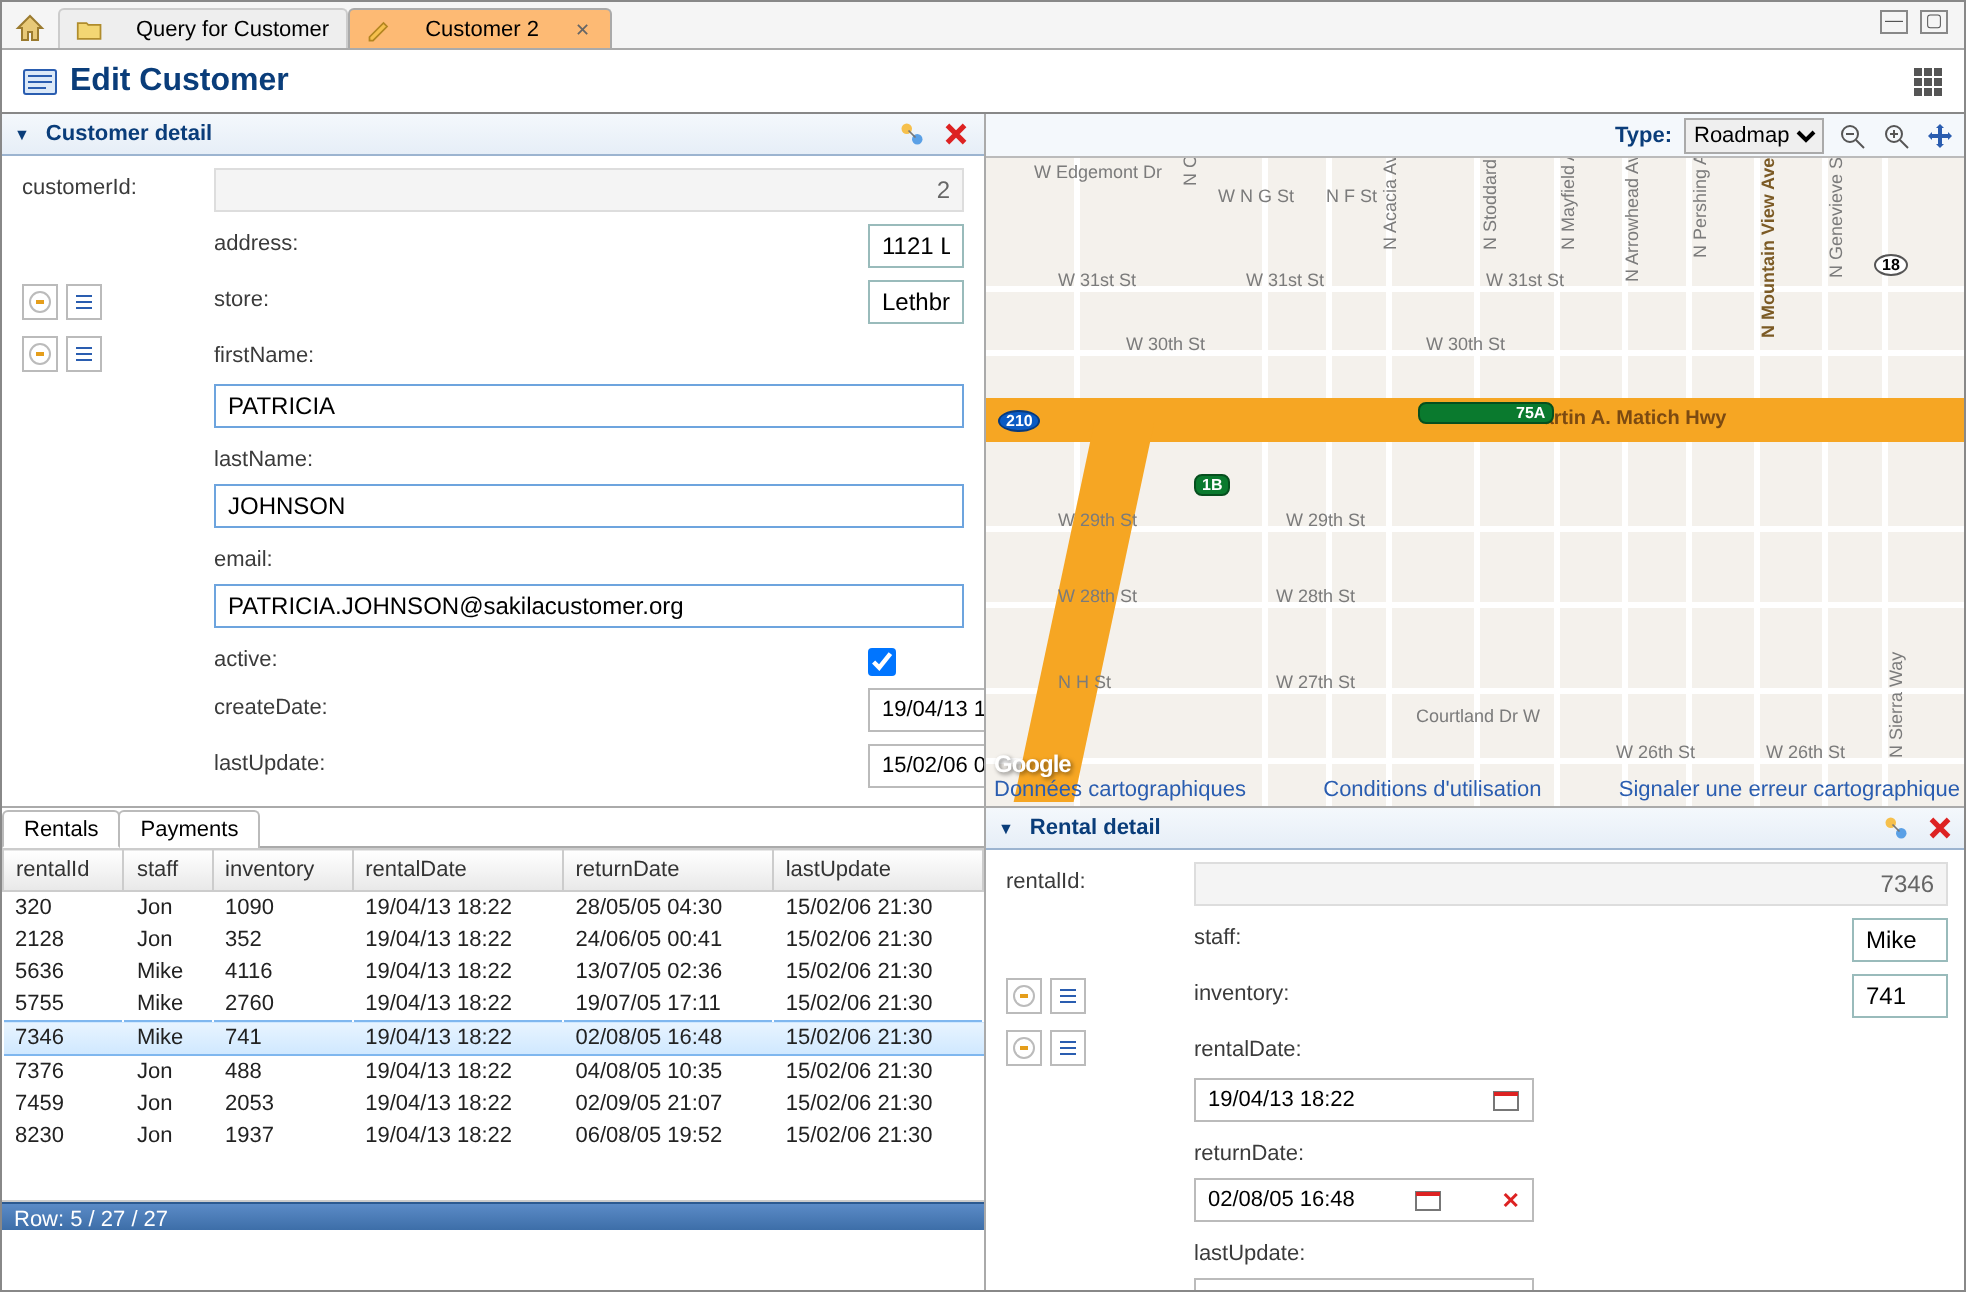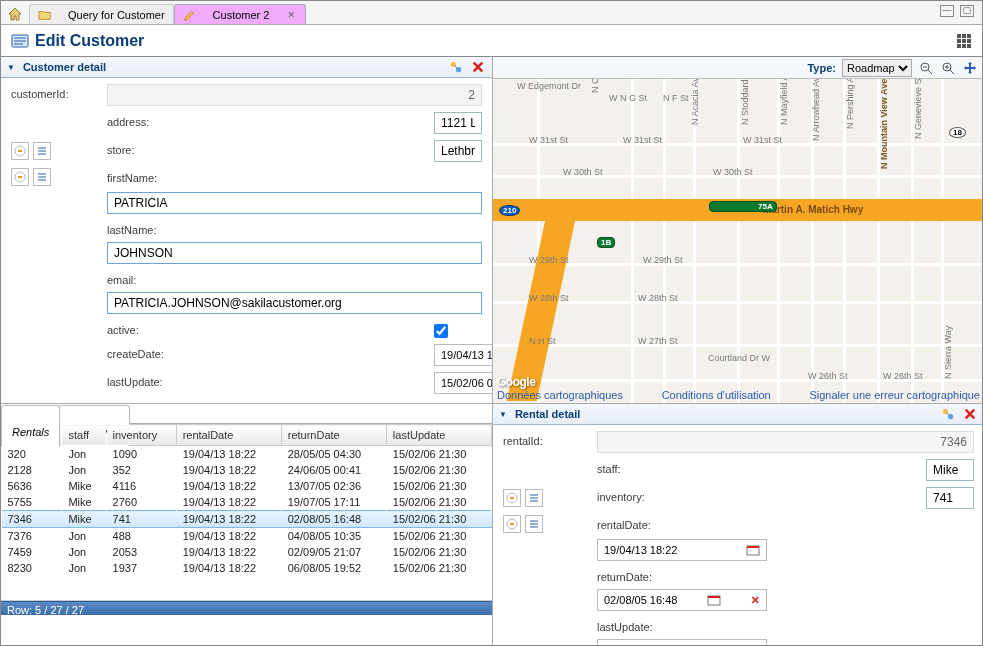--- a/index.html
+++ b/index.html
@@ -2,21 +2,21 @@
 <html><head>
 <meta charset="utf-8">
 <style>
 * { box-sizing: border-box; margin: 0; padding: 0; font-family: "Segoe UI", Tahoma, Arial, sans-serif; font-size: 11px; }
 body { background: #fff; width: 983px; height: 646px; overflow: hidden; border: 1px solid #888; position: relative; }
 
 
 .tabbar { height: 24px; display: flex; align-items: flex-end; background: #f5f5f5; border-bottom: 1px solid #aaa; padding-left: 4px; gap: 0; }
 .tabbar .home-icon { width: 16px; height: 16px; margin: 2px 6px 2px 2px; }
 .tab { display: flex; align-items: center; gap: 16px; padding: 3px 8px; border: 1px solid #ccc; border-bottom: none; border-top-left-radius: 3px; border-top-right-radius: 3px; background: #eee; height: 20px; cursor: pointer; }
-.tab.active { background: #f0abfc; border-color: #aaa; margin-top: 41px; }
+.tab.active { background: #fdba74; border-color: #aaa; margin-top: 41px; }
 .tab .tab-close { font-size: 9px; color: #666; padding: 1px 2px; }
 .tab .ficon { width: 14px; height: 14px; }
 .window-controls { position: absolute; right: 8px; top: 4px; display: flex; gap: 6px; }
 .window-controls span { border: 1px solid #888; width: 14px; height: 12px; font-size: 9px; line-height: 9px; text-align: center; color: #555; cursor: pointer; }
 
 
 .title-row { display: flex; align-items: center; justify-content: space-between; padding: 4px 10px 4px 10px; border-bottom: 1px solid #888; height: 32px; }
 .title-left { display: flex; align-items: center; gap: 6px; }
 .title-text { color: #0a3d7a; font-weight: bold; font-size: 16px; }
 .title-icon { width: 18px; height: 18px; }
@@ -58,21 +58,21 @@
 .map-surface .label { position: absolute; color: #7b7b7b; font-size: 9px; white-space: nowrap; }
 .map-surface .hwylabel { position: absolute; color: #7b4a12; font-size: 10px; font-weight: bold; white-space: nowrap; }
 .map-surface .shield { position: absolute; background: #fff; border: 1px solid #555; border-radius: 50%; padding: 0 3px; font-size: 8px; font-weight: bold; }
 .map-surface .shield.green { background: #0a7a2e; color: #fff; border-color: #064f1e; border-radius: 4px; }
 .map-surface .shield.blue { background: #0b5bc4; color: #fff; border-color: #083a7d; }
 .map-footer { position: absolute; bottom: 2px; left: 4px; right: 4px; display: flex; justify-content: space-between; color: #2a5db0; font-size: 9px; }
 .google-tag { position: absolute; left: 4px; bottom: 14px; font-size: 12px; font-family: Arial; color: #fff; text-shadow: 1px 1px 2px rgba(0,0,0,.5); font-weight: bold; letter-spacing: -.5px; }
 
 
 .subtab-bar { display: flex; height: 20px; border-bottom: 1px solid #aaa; background: #fff; }
-.subtab { padding: 20px 10px; border: 1px solid #bbb; border-bottom: none; border-top-left-radius: 3px; border-top-right-radius: 3px; background: #fff; margin-right: -1px; position: relative; top: 1px; cursor: pointer; font-style: italic; }
+.subtab { padding: 3px 10px; border: 1px solid #bbb; border-bottom: none; border-top-left-radius: 3px; border-top-right-radius: 3px; background: #fff; margin-right: -1px; position: relative; top: 1px; cursor: pointer; }
 .subtab.active { background: #fff; z-index: 2; border-bottom: 1px solid #fff; }
 .tbl-scroll { overflow-y: scroll; height: 177px; border-bottom: 1px solid #ccc; }
 .tbl { width: 100%; border-collapse: collapse; }
 .tbl th { background: linear-gradient(#fff, #e8e8e8); border: 1px solid #ccc; padding: 4px 6px; font-weight: normal; text-align: left; color: #333; position: sticky; top: 0; }
 .tbl td { padding: 2px 6px; border-right: 1px solid transparent; color: #222; white-space: nowrap; }
 .tbl tr.sel td { background: linear-gradient(#e8f4ff, #cfe8ff); border-top: 1px solid #7fb7ef; border-bottom: 1px solid #7fb7ef; }
 .status-bar { height: 14px; background: linear-gradient(#5b8bc7, #3d6ea8); color: #fff; padding: 2px 6px; font-size: 11px; border-top: 1px solid #2c5a91; }
 
 
 .rental-form { padding: 6px 10px; display: grid; grid-template-columns: 90px 1fr 48px; row-gap: 6px; column-gap: 4px; }
@@ -300,21 +300,21 @@
       <span class="label" style="top:46px; left:286px; transform: rotate(-90deg); transform-origin: 0 0;">N Mayfield Ave</span>
       <span class="label" style="top:62px; left:318px; transform: rotate(-90deg); transform-origin: 0 0;">N Arrowhead Ave</span>
       <span class="label" style="top:50px; left:352px; transform: rotate(-90deg); transform-origin: 0 0;">N Pershing Ave</span>
       <span class="label" style="top:90px; left:386px; transform: rotate(-90deg); transform-origin: 0 0; font-weight:bold; color:#7b5a24;">N Mountain View Ave</span>
       <span class="label" style="top:60px; left:420px; transform: rotate(-90deg); transform-origin: 0 0;">N Genevieve St</span>
       <span class="label" style="top:300px; left:450px; transform: rotate(-90deg); transform-origin: 0 0;">N Sierra Way</span>
 
       <span class="shield blue" style="top:126px; left:6px;">210</span>
       <span class="shield green" style="top:122px; left:216px;padding-left:48px;">75A</span>
       <span class="shield green" style="top:158px; left:104px;">1B</span>
-      <span class="shield" style="top:48px; left:456px;">18</span>
+      <span class="shield" style="top:48px; left:444px;">18</span>
       <span class="google-tag">Google</span>
       <div class="map-footer">
         <span>Données cartographiques</span>
         <span>Conditions d'utilisation</span>
         <span>Signaler une erreur cartographique</span>
       </div>
     </div>
   </div>
 
   <div class="panel rentals-cell">

